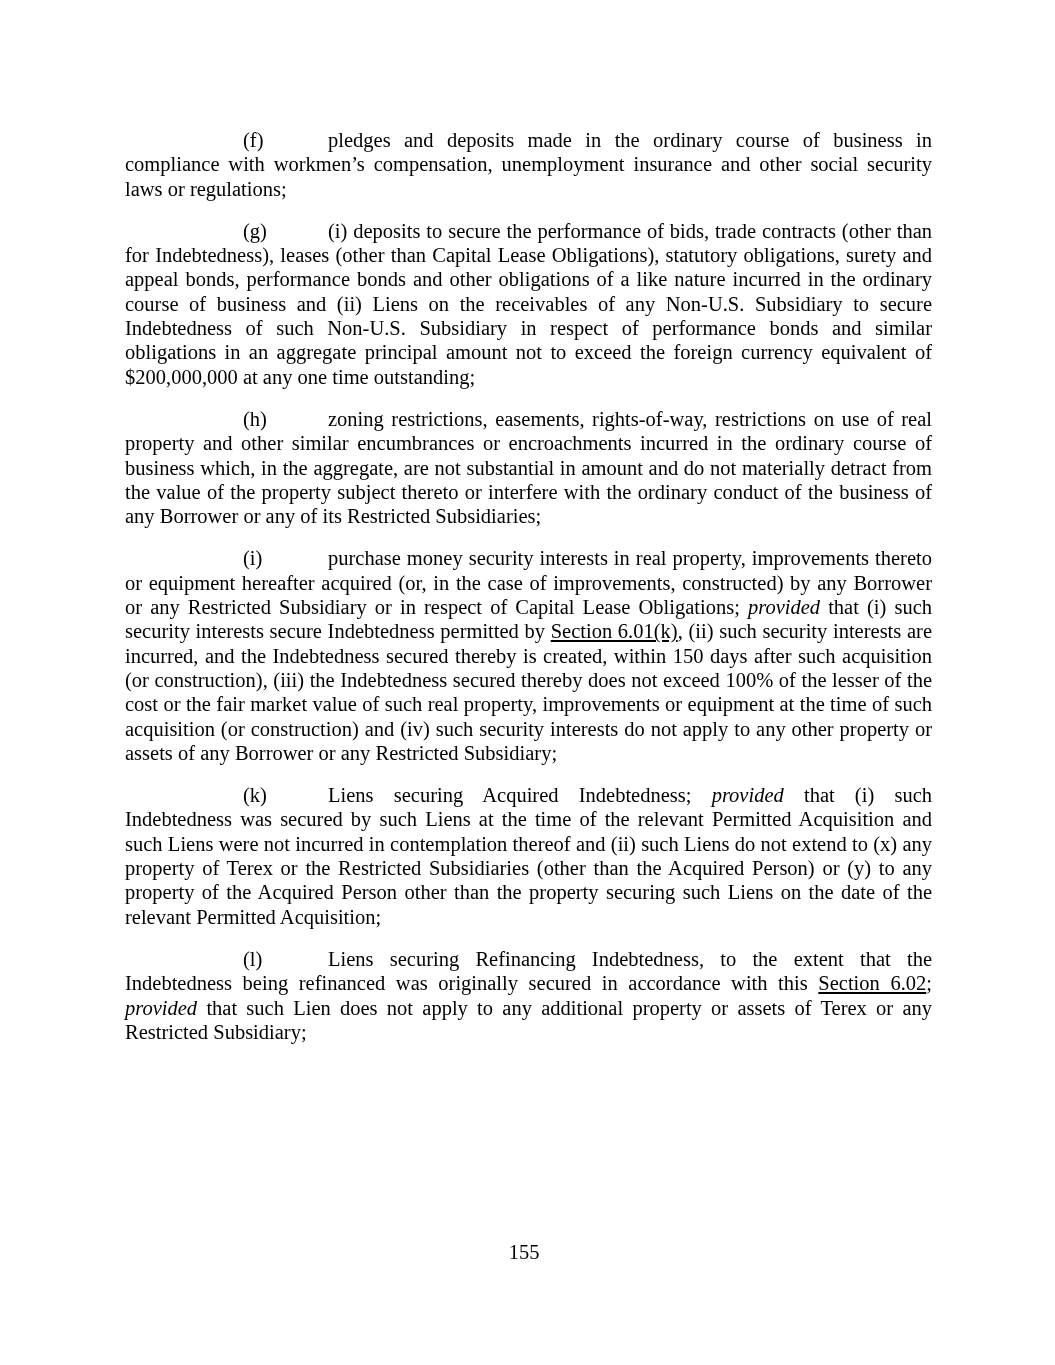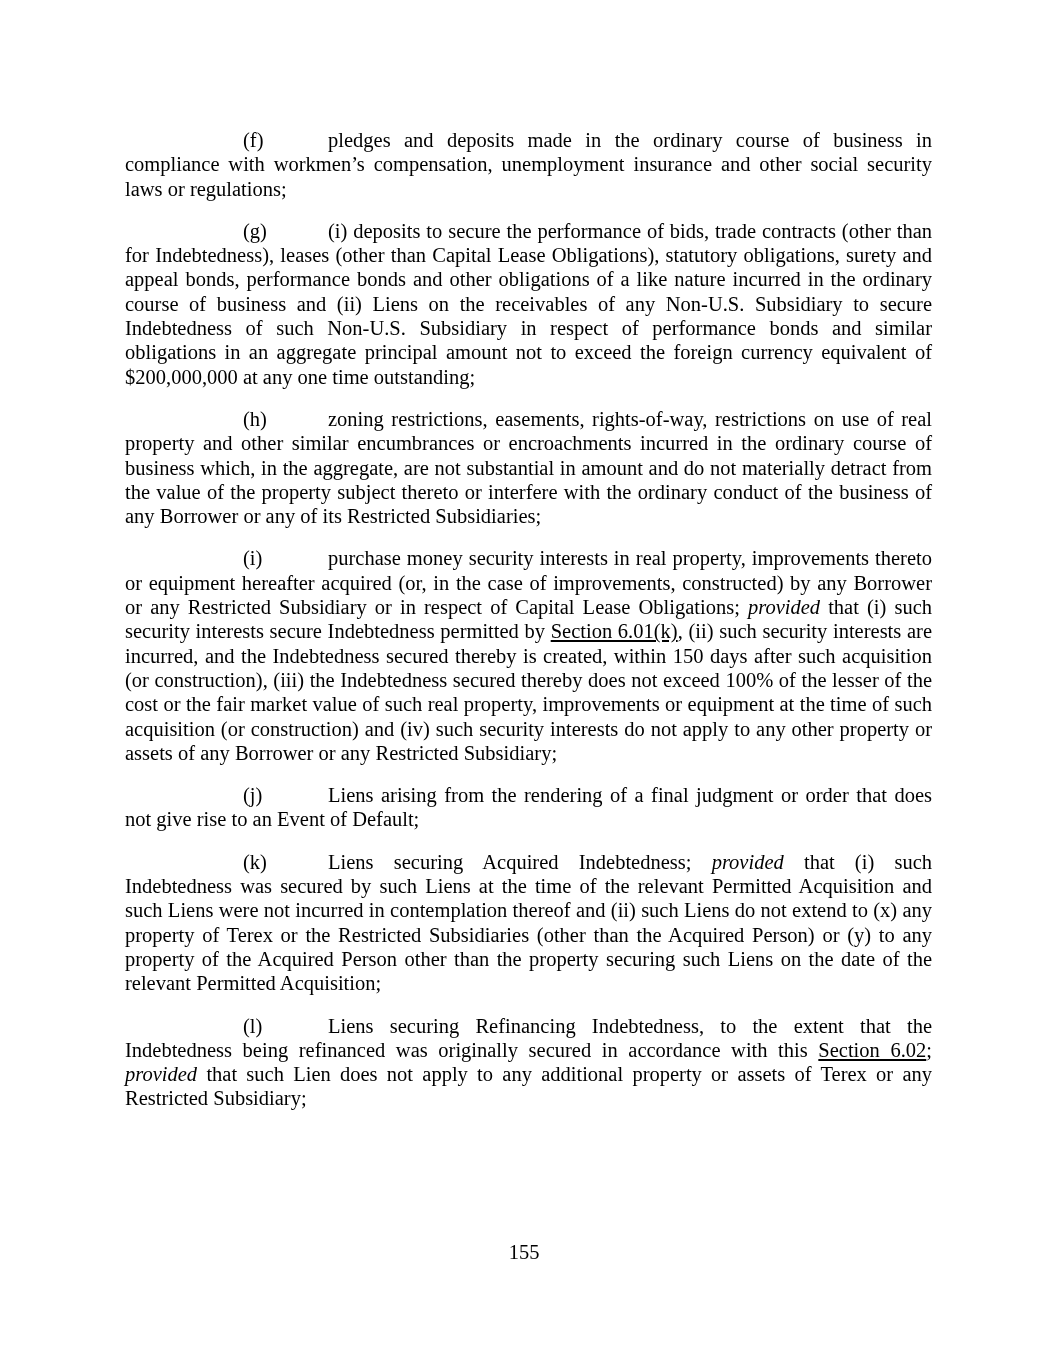--- a/index.html
+++ b/index.html
@@ -51,20 +51,19 @@
 </style>
 </head>
 <body>
 
 <div class="page">
   <div class="doc-body" id="doc-body">
       <p class="para"><span class="plabel">(f)</span><span class="seg-normal">pledges and deposits made in the ordinary course of business in compliance with workmen’s compensation, unemployment insurance and other social security laws or regulations;</span></p>
       <p class="para"><span class="plabel">(g)</span><span class="seg-normal">(i) deposits to secure the performance of bids, trade contracts (other than for Indebtedness), leases (other than Capital Lease Obligations), statutory obligations, surety and appeal bonds, performance bonds and other obligations of a like nature incurred in the ordinary course of business and (ii) Liens on the receivables of any Non-U.S. Subsidiary to secure Indebtedness of such Non-U.S. Subsidiary in respect of performance bonds and similar obligations in an aggregate principal amount not to exceed the foreign currency equivalent of $200,000,000 at any one time outstanding;</span></p>
       <p class="para"><span class="plabel">(h)</span><span class="seg-normal">zoning restrictions, easements, rights-of-way, restrictions on use of real property and other similar encumbrances or encroachments incurred in the ordinary course of business which, in the aggregate, are not substantial in amount and do not materially detract from the value of the property subject thereto or interfere with the ordinary conduct of the business of any Borrower or any of its Restricted Subsidiaries;</span></p>
       <p class="para"><span class="plabel">(i)</span><span class="seg-normal">purchase money security interests in real property, improvements thereto or equipment hereafter acquired (or, in the case of improvements, constructed) by any Borrower or any Restricted Subsidiary or in respect of Capital Lease Obligations; </span><span class="seg-italic">provided</span><span class="seg-normal"> that (i) such security interests secure Indebtedness permitted by </span><span class="seg-underline">Section 6.01(k)</span><span class="seg-normal">, (ii) such security interests are incurred, and the Indebtedness secured thereby is created, within 150 days after such acquisition (or construction), (iii) the Indebtedness secured thereby does not exceed 100% of the lesser of the cost or the fair market value of such real property, improvements or equipment at the time of such acquisition (or construction) and (iv) such security interests do not apply to any other property or assets of any Borrower or any Restricted Subsidiary;</span></p>
-      <p class="para"><span class="plabel">(j)</span><span class="seg-normal">Liens arising from the rendering of a final judgment or order that does not give rise to an Event of Default;</span></p>
       <p class="para"><span class="plabel">(k)</span><span class="seg-normal">Liens securing Acquired Indebtedness; </span><span class="seg-italic">provided</span><span class="seg-normal"> that (i) such Indebtedness was secured by such Liens at the time of the relevant Permitted Acquisition and such Liens were not incurred in contemplation thereof and (ii) such Liens do not extend to (x) any property of Terex or the Restricted Subsidiaries (other than the Acquired Person) or (y) to any property of the Acquired Person other than the property securing such Liens on the date of the relevant Permitted Acquisition;</span></p>
       <p class="para"><span class="plabel">(l)</span><span class="seg-normal">Liens securing Refinancing Indebtedness, to the extent that the Indebtedness being refinanced was originally secured in accordance with this </span><span class="seg-underline">Section 6.02</span><span class="seg-normal">; </span><span class="seg-italic">provided</span><span class="seg-normal"> that such Lien does not apply to any additional property or assets of Terex or any Restricted Subsidiary;</span></p>
     </div>
   <div class="footer">
     <span>155</span>
   </div>
 </div>
 
 </body></html>

